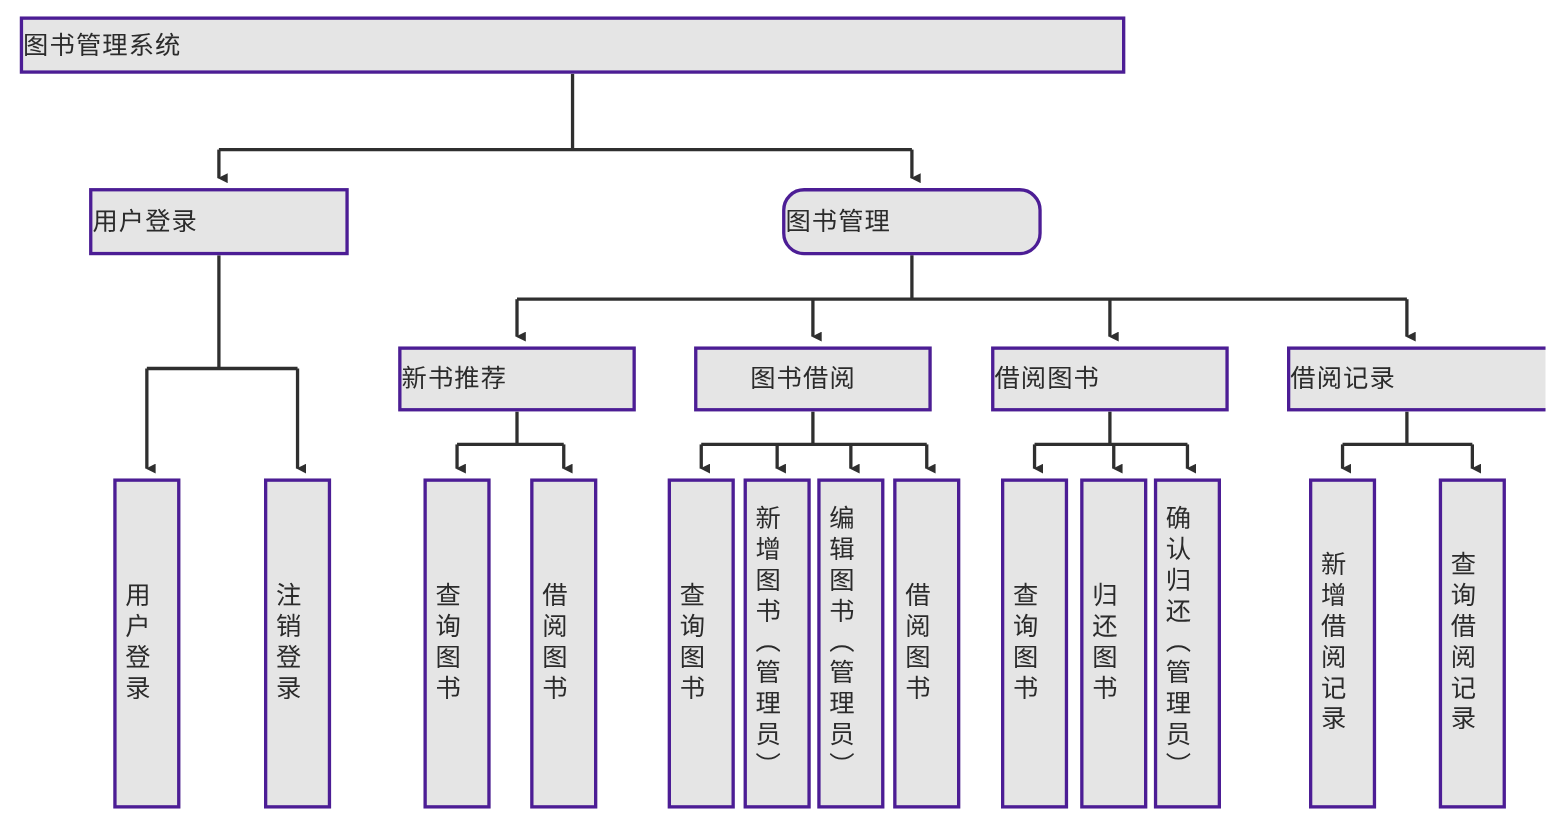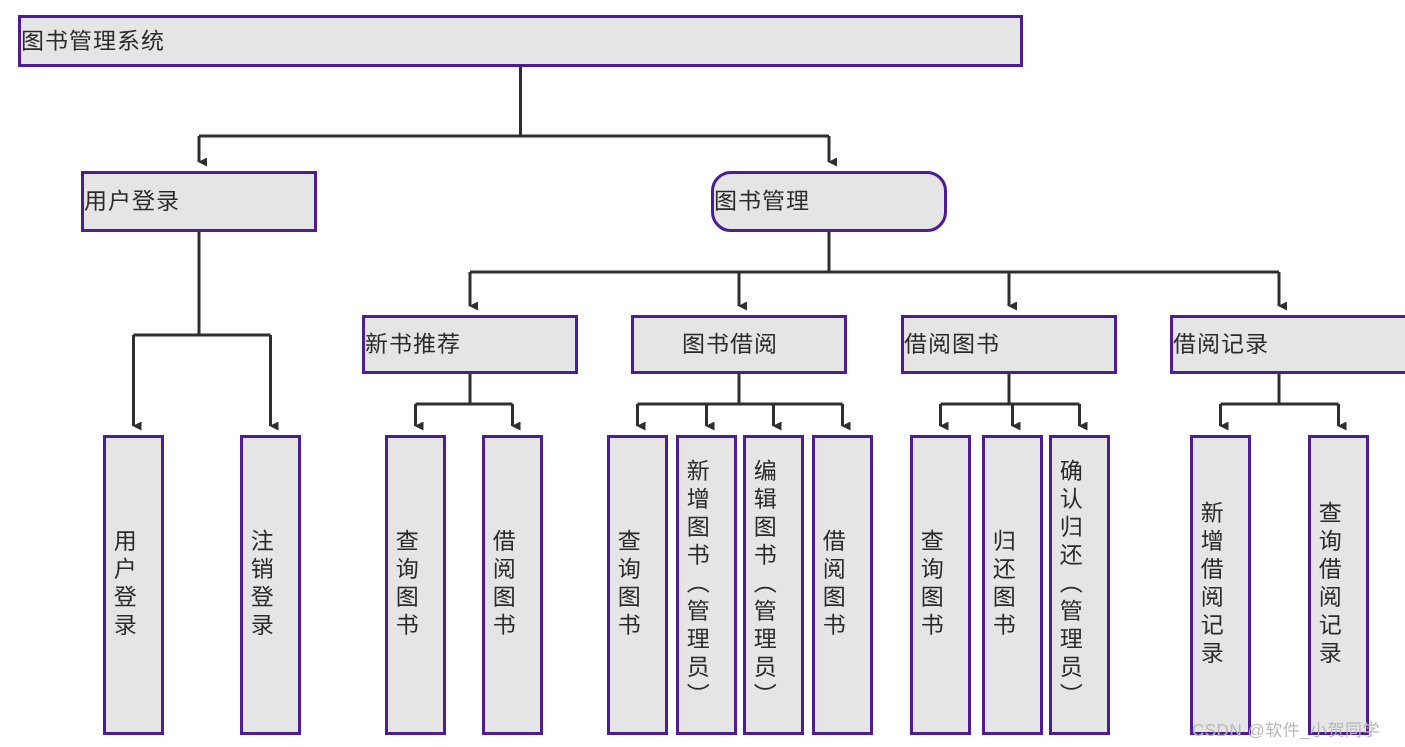--- a/index.html
+++ b/index.html
@@ -154,14 +154,13 @@
         <span class="label">确认归还（管理员）</span>
       </div>
       <div class="node leaf" style="left: 1190px; top: 435px; width: 61px; height: 300px;">
         <span class="label">新增借阅记录</span>
       </div>
       <div class="node leaf" style="left: 1308px; top: 435px; width: 61px; height: 300px;">
         <span class="label">查询借阅记录</span>
       </div>
     </div>
 
-  <div class="watermark" style="left: 1192px; top: 716px; color: rgb(185, 185, 185);">CSDN @软件_小贺同学</div>
 </div>
 
 </body></html>

